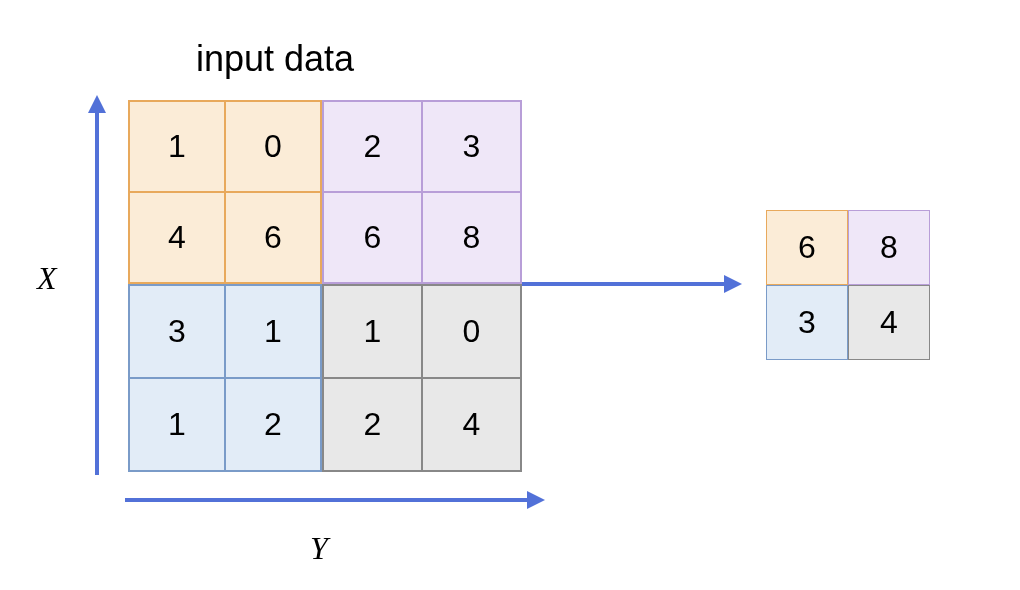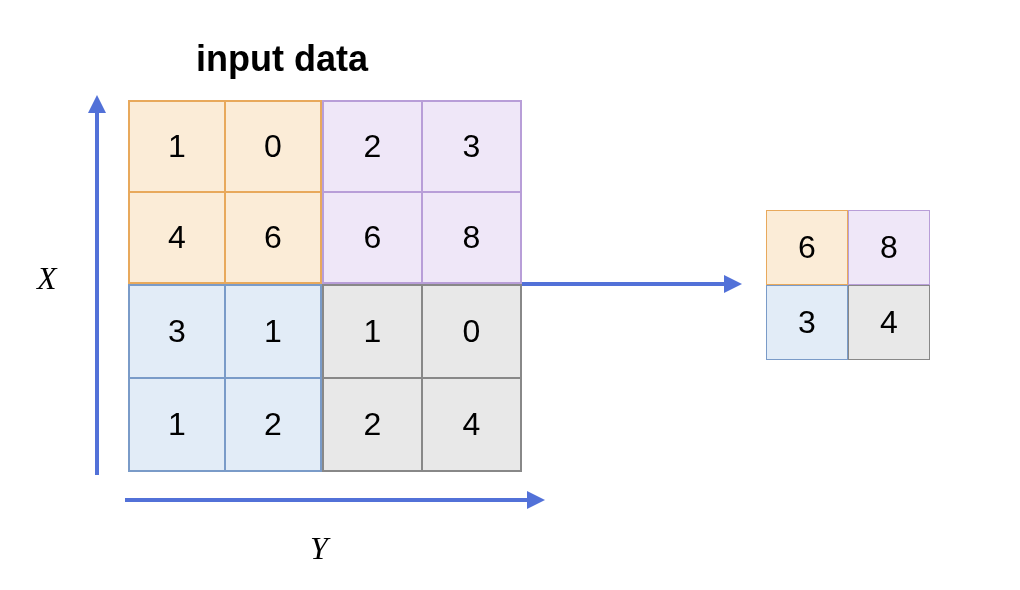--- a/index.html
+++ b/index.html
@@ -8,21 +8,21 @@
       height: 590px;
       position: relative;
       font-family: Arial, sans-serif;
       background: #ffffff;
     }
     .title {
       position: absolute;
       top: 38px;
       left: 196px;
       font-size: 36px;
-      font-weight: bold;
+      font-weight: normal;
       color: #000;
     }
     .x-axis-label {
       position: absolute;
       left: 37px;
       top: 260px;
       font-size: 32px;
       font-style: italic;
       font-family: 'Times New Roman', serif;
       color: #000;

